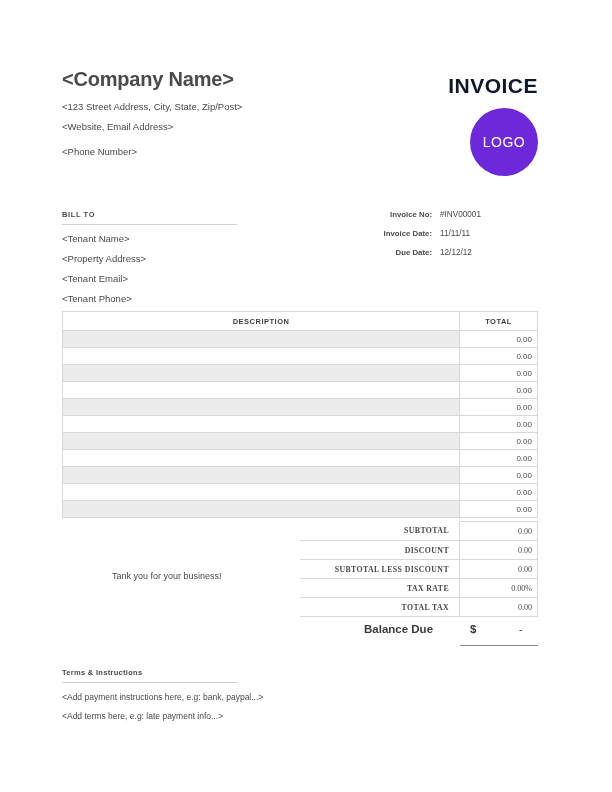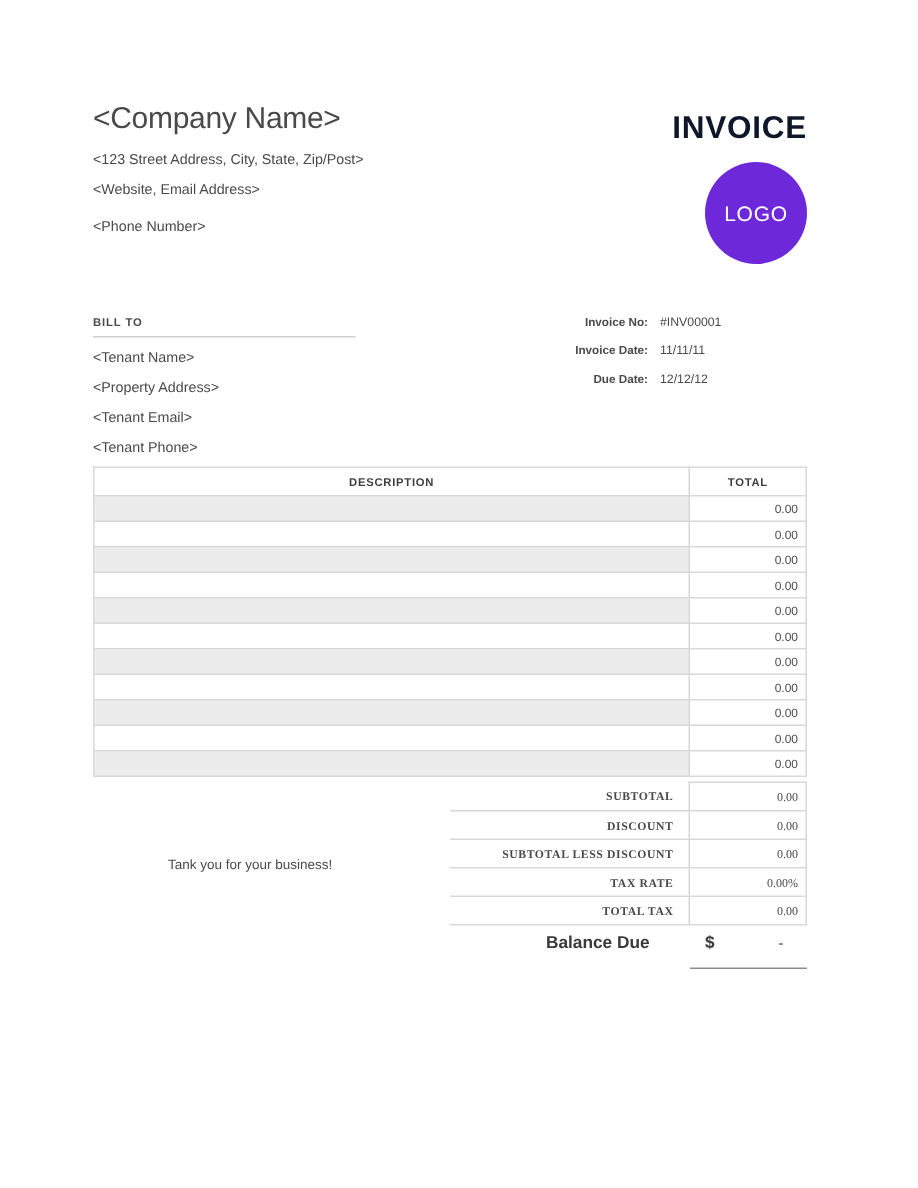--- a/index.html
+++ b/index.html
@@ -27,21 +27,21 @@
   .header {
     position: absolute;
     top: 68px;
     left: 62px;
     width: 476px;
     height: 120px;
   }
   .company-name {
     font-size: 20px;
     color: #4a4a4a;
-    font-weight: normal;
+    font-weight: bold;
     margin: 0 0 10px 0;
     letter-spacing: -0.2px;
   }
   .company-line {
     font-size: 9.5px;
     color: #4a4a4a;
     margin-bottom: 9px;
   }
   .company-line.spaced {
     margin-top: 14px;
@@ -388,14 +388,19 @@
       </tbody>
   </table>
 
   <div class="balance">
     <div class="balance-label">Balance Due</div>
     <div class="balance-currency">$</div>
     <div class="balance-amount">-</div>
   </div>
   <div class="balance-underline"></div>
 
+  <div class="terms">
+    <div class="terms-title">Terms &amp; Instructions</div>
+    <div class="terms-line">&lt;Add payment instructions here, e.g: bank, paypal...&gt;</div>
+    <div class="terms-line">&lt;Add terms here, e.g: late payment info...&gt;</div>
+  </div>
 
 </div>
 
 </body></html>

